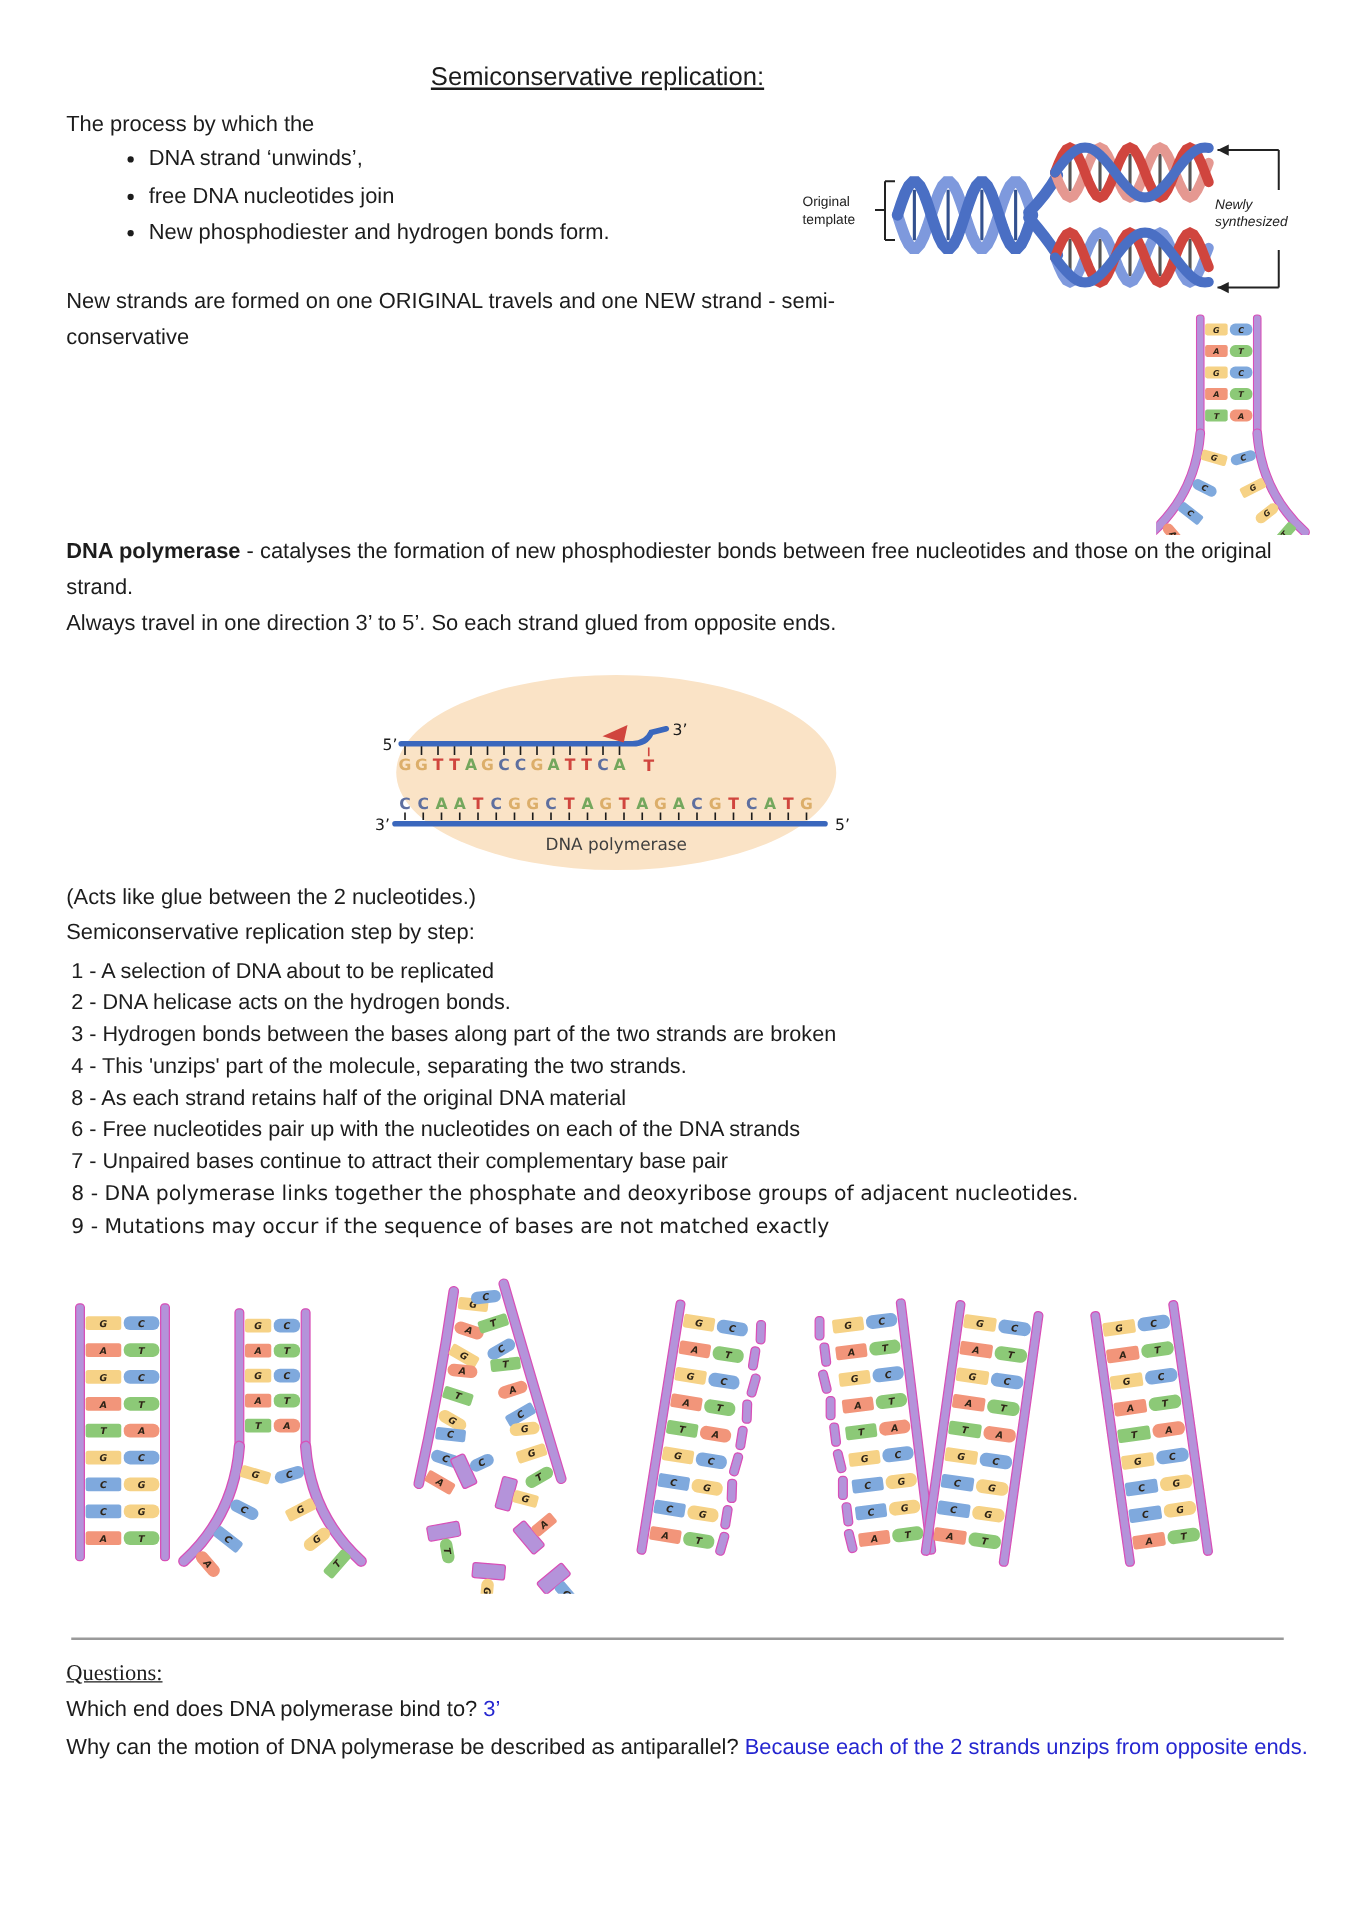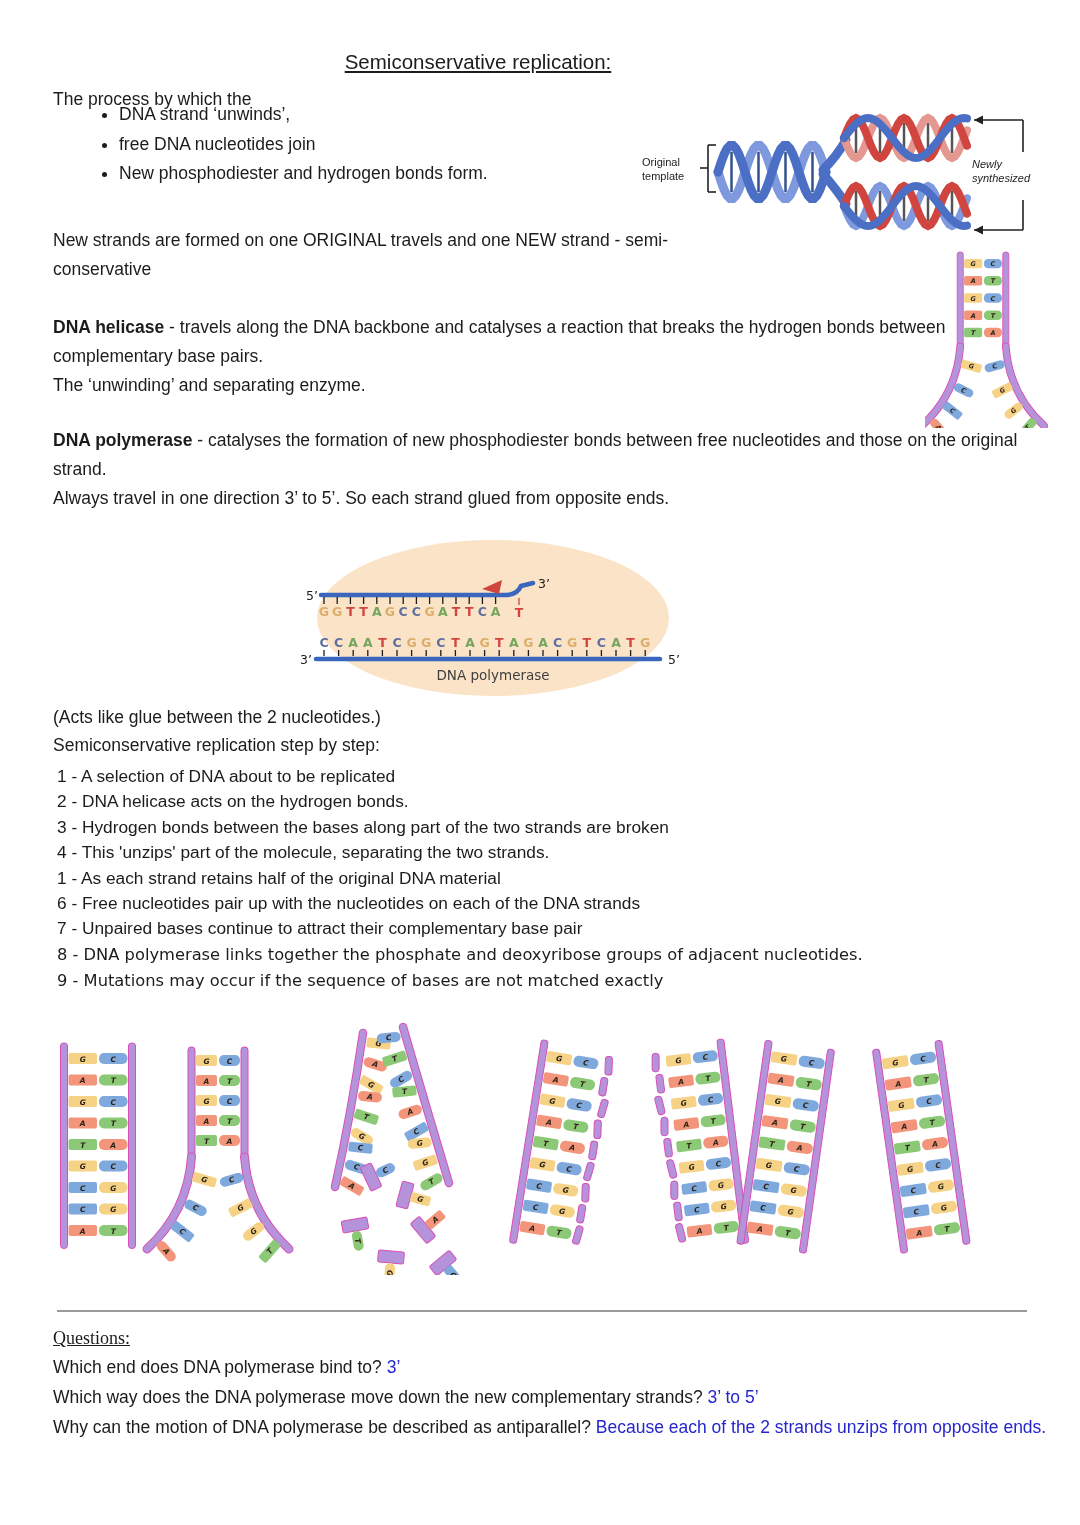--- a/index.html
+++ b/index.html
@@ -26,32 +26,28 @@
 </head>
 <body>
 
 <div id="page">
 
   <div class="abs title" style="top:50px;left:0;">
     <span>Semiconservative replication:</span>
   </div>
 
   <div class="abs body-text" style="top:85px;left:53px;">The process by which the</div>
-  <ul class="abs bullets" style="top:100px;left:53px;width:560px;">
+  <ul class="abs bullets" style="top:112px;left:53px;width:560px;">
     <li>DNA strand ‘unwinds’,</li>
     <li>free DNA nucleotides join</li>
     <li>New phosphodiester and hydrogen bonds form.</li>
   </ul>
 
   <div class="abs para" style="top:226px;left:53px;width:630px;">New strands are formed on one ORIGINAL travels and one NEW strand - semi-conservative</div>
 
-  <div class="abs para" style="top:313px;left:53px;width:900px;">
-    <span class="term">DNA helicase</span><span> - travels along the DNA backbone and catalyses a reaction that breaks the hydrogen bonds between complementary base pairs.</span><br>
-    <span>The ‘unwinding’ and separating enzyme.</span>
-  </div>
 
   <div class="abs para" style="top:426px;left:53px;width:985px;">
     <span class="term">DNA polymerase</span><span> - catalyses the formation of new phosphodiester bonds between free nucleotides and those on the original strand.</span><br>
     <span>Always travel in one direction 3’ to 5’. So each strand glued from opposite ends.</span>
   </div>
 
   <svg id="helix-svg" class="abs" style="top:100px;left:630px;" width="420" height="152">
       <line x1="101.5" y1="51.75" x2="101.5" y2="92.25" stroke="#33518f" stroke-width="2.5"></line>
       <line x1="128.5" y1="51.75" x2="128.5" y2="92.25" stroke="#33518f" stroke-width="2.5"></line>
       <line x1="155.5" y1="51.75" x2="155.5" y2="92.25" stroke="#33518f" stroke-width="2.5"></line>
@@ -247,21 +243,21 @@
 
   <div class="abs para" style="top:703px;left:53px;">(Acts like glue between the 2 nucleotides.)</div>
   <div class="abs para steps-title" style="top:731px;left:53px;">
     <span>Semiconservative replication step by step:</span>
   </div>
   <ol class="abs steps" style="top:760px;left:53px;width:930px;">
     <li>1 - A selection of DNA about to be replicated</li>
     <li>2 - DNA helicase acts on the hydrogen bonds.</li>
     <li>3 - Hydrogen bonds between the bases along part of the two strands are broken</li>
     <li>4 - This 'unzips' part of the molecule, separating the two strands.</li>
-    <li>1 - As each strand retains half of the original DNA material</li>
+    <li>8 - As each strand retains half of the original DNA material</li>
     <li>6 - Free nucleotides pair up with the nucleotides on each of the DNA strands</li>
     <li>7 - Unpaired bases continue to attract their complementary base pair</li>
     <li class="wide">8 - DNA polymerase links together the phosphate and deoxyribose groups of adjacent nucleotides.</li>
     <li class="wide">9 - Mutations may occur if the sequence of bases are not matched exactly</li>
   </ol>
 
   <svg id="ladders-svg" class="abs" style="top:1015px;left:45px;" width="930" height="260">
       <g transform="translate(53,28) rotate(0)">
         <rect x="-37.5" y="0" width="7" height="205.5" rx="3" fill="#b493da" stroke="#d84fb7" stroke-width="1" transform=""></rect>
         <rect x="30.5" y="0" width="7" height="205.5" rx="3" fill="#b493da" stroke="#d84fb7" stroke-width="1" transform=""></rect>
@@ -647,17 +643,16 @@
         <text x="14" y="190.5" text-anchor="middle" font-size="7.5" font-weight="bold" font-style="italic" fill="#2e2417">T</text>
       </g>
     </svg>
 
   <div class="abs sep-line" style="top:1310px;left:57px;width:970px;"></div>
   <div class="abs para q-title" style="top:1324px;left:53px;font-family:Liberation Serif, serif;">
     <span>Questions:</span>
   </div>
   <div class="abs qa" style="top:1352px;left:53px;width:1002px;">
     <div><span>Which end does DNA polymerase bind to? </span><span class="answer">3’</span></div>
-    <div><span>Which way does the DNA polymerase move down the new complementary strands? </span><span class="answer">3’ to 5’</span></div>
     <div><span>Why can the motion of DNA polymerase be described as antiparallel? </span><span class="answer">Because each of the 2 strands unzips from opposite ends.</span></div>
   </div>
 
 </div>
 
 </body></html>

